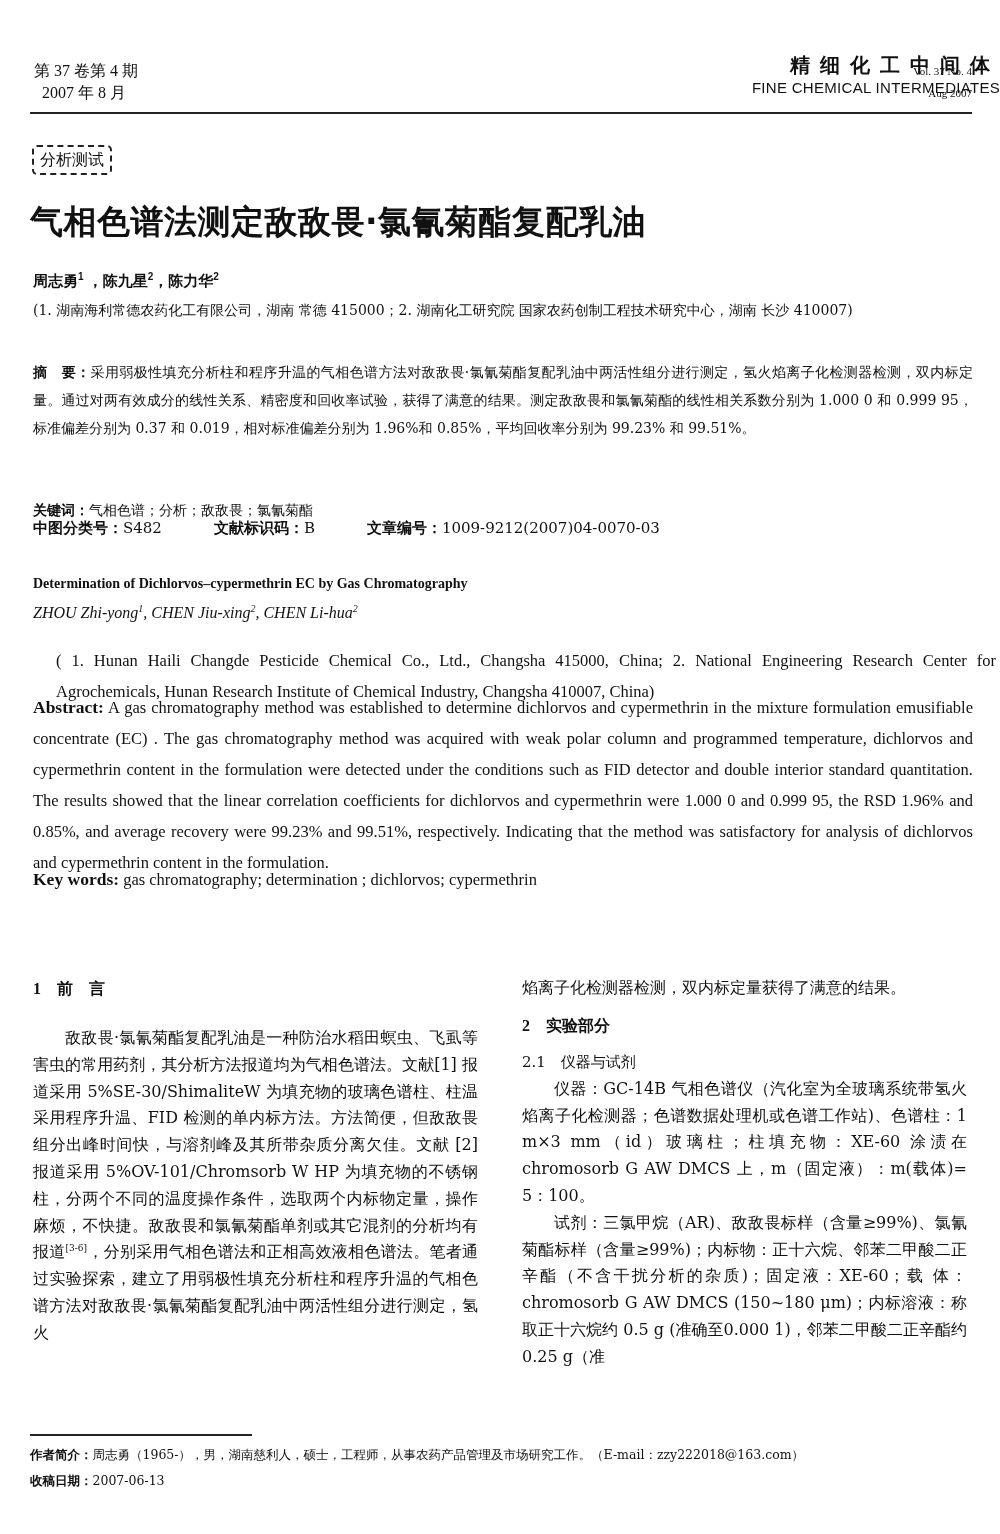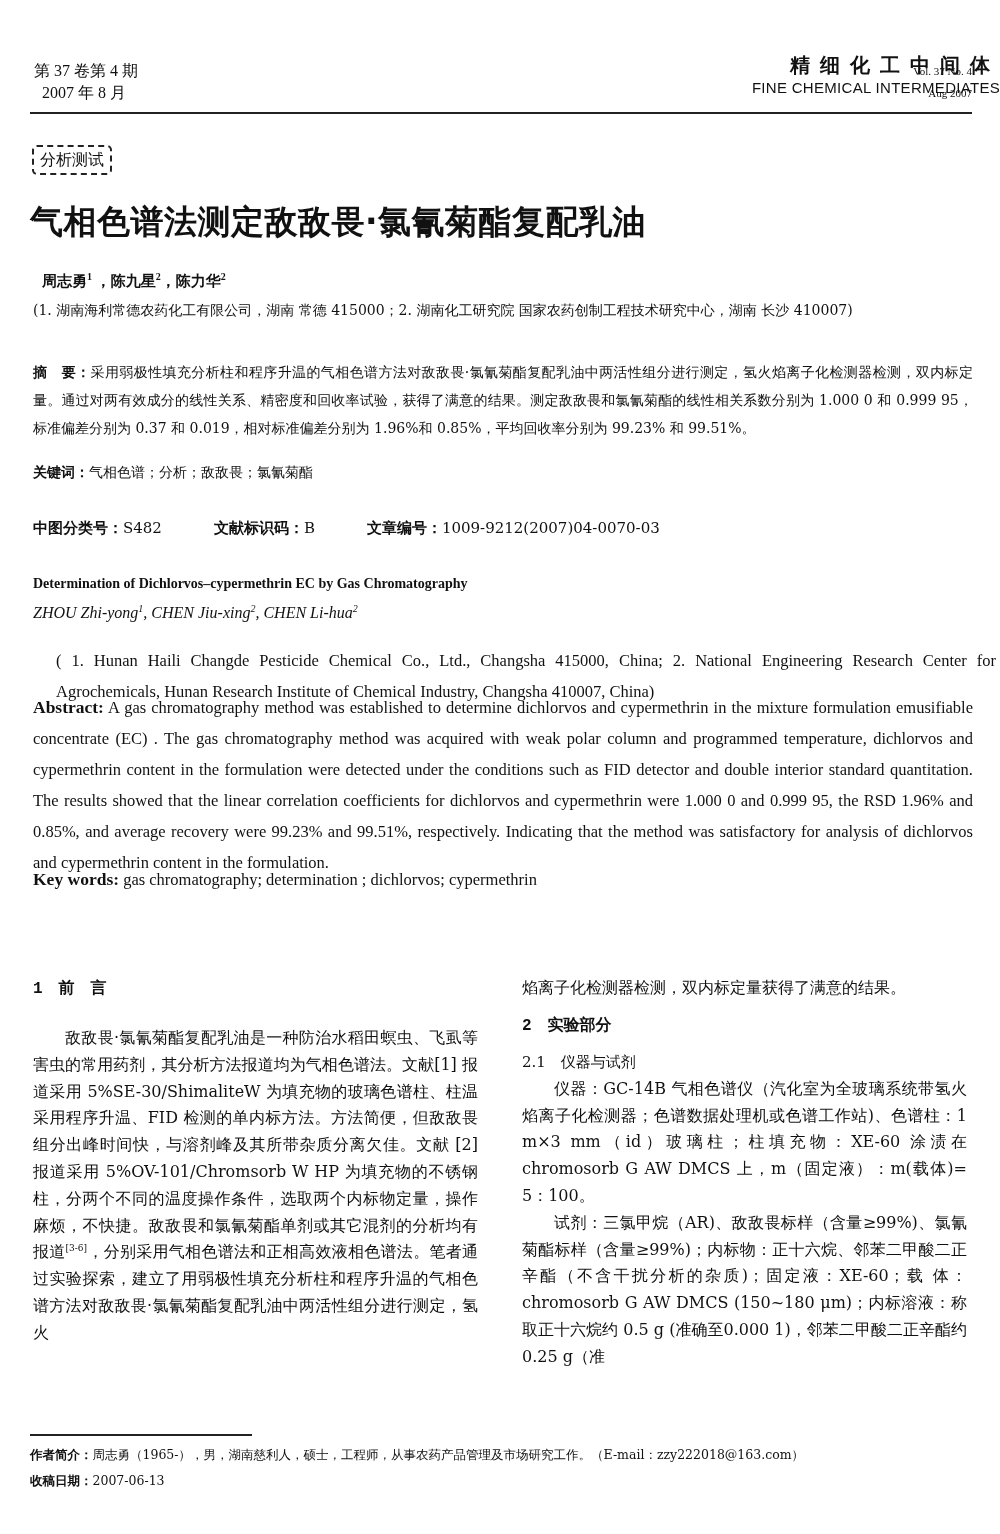--- a/index.html
+++ b/index.html
@@ -17,45 +17,45 @@
     .hdr-right { right: 28px; top: 60px; font-size: 11px; line-height: 22px; text-align: right; font-family: "Liberation Serif", serif; }
     .hdr-rule { left: 30px; right: 28px; top: 112px; height: 0; border-top: 2px solid #222; }
 
     
     .tag { left: 32px; top: 145px; padding: 2px 6px; border: 2px dashed #222; border-radius: 5px;
            font-family: "DejaVu Serif", serif; font-size: 16px; line-height: 22px; }
 
     
     .title { left: 30px; top: 200px; font-family: "DejaVu Sans", sans-serif; font-weight: bold; font-size: 33px; line-height: 44px; letter-spacing: 0.5px; }
 
-    .authors-cn { left: 42px; top: 270px; font-family: Liberation Serif, serif; font-weight: bold; font-size: 15px; line-height: 22px; }
+    .authors-cn { left: 33px; top: 270px; font-family: Liberation Sans, sans-serif; font-weight: bold; font-size: 15px; line-height: 22px; }
     sup { font-size: 10px; vertical-align: super; line-height: 0; }
 
     .block { left: 33px; width: 940px; font-family: "DejaVu Serif", serif; font-size: 14px; line-height: 28px; text-align: justify; }
     .lbl { font-family: "DejaVu Sans", sans-serif; font-weight: bold; }
 
     .affil-cn { top: 296px; }
     .abstract-cn { top: 358px; }
-    .kw-cn { top: 458px; }
+    .kw-cn { top: 496px; }
     .cls-row { top: 514px; font-size: 15px; }
     .cls-row span.gap { display: inline-block; width: 52px; }
 
     .en { font-family: "Liberation Serif", serif; font-size: 16.5px; line-height: 31px; }
     .en-title { left: 33px; top: 570px; font-weight: bold; font-size: 14px; line-height: 28px; font-family: "Liberation Serif", serif; }
     .en-authors { left: 33px; top: 599px; font-style: italic; font-size: 16px; line-height: 28px; font-family: "Liberation Serif", serif; }
     .en-affil { top: 645px; margin-left: 23px; }
     .en-abstract { top: 692px; }
     .en-kw { top: 864px; }
     .en .lbl { font-family: "Liberation Serif", serif; font-weight: bold; font-size: 17.5px; }
 
     
     .col { width: 445px; font-family: "DejaVu Serif", serif; font-size: 16px; line-height: 26.8px; text-align: justify; }
     .col-left { left: 33px; top: 975px; }
     .col-right { left: 522px; top: 975px; }
-    .sec-head { font-family: Liberation Mono, monospace; font-weight: bold; font-size: 16px; line-height: 28px; }
+    .sec-head { font-family: Liberation Serif, serif; font-weight: bold; font-size: 16px; line-height: 28px; }
     .subsec-head { font-family: "DejaVu Serif", serif; font-size: 15px; line-height: 28px; }
     .para { text-indent: 2em; margin: 0; }
     .ref-sup { font-size: 9px; vertical-align: super; line-height: 0; }
 
     
     .fn-rule { left: 30px; top: 1434px; width: 222px; border-top: 2px solid #222; }
     .footnote { left: 30px; top: 1442px; font-size: 12.5px; line-height: 26px; font-family: "DejaVu Serif", serif; }
   </style>
 </head>
 <body>

